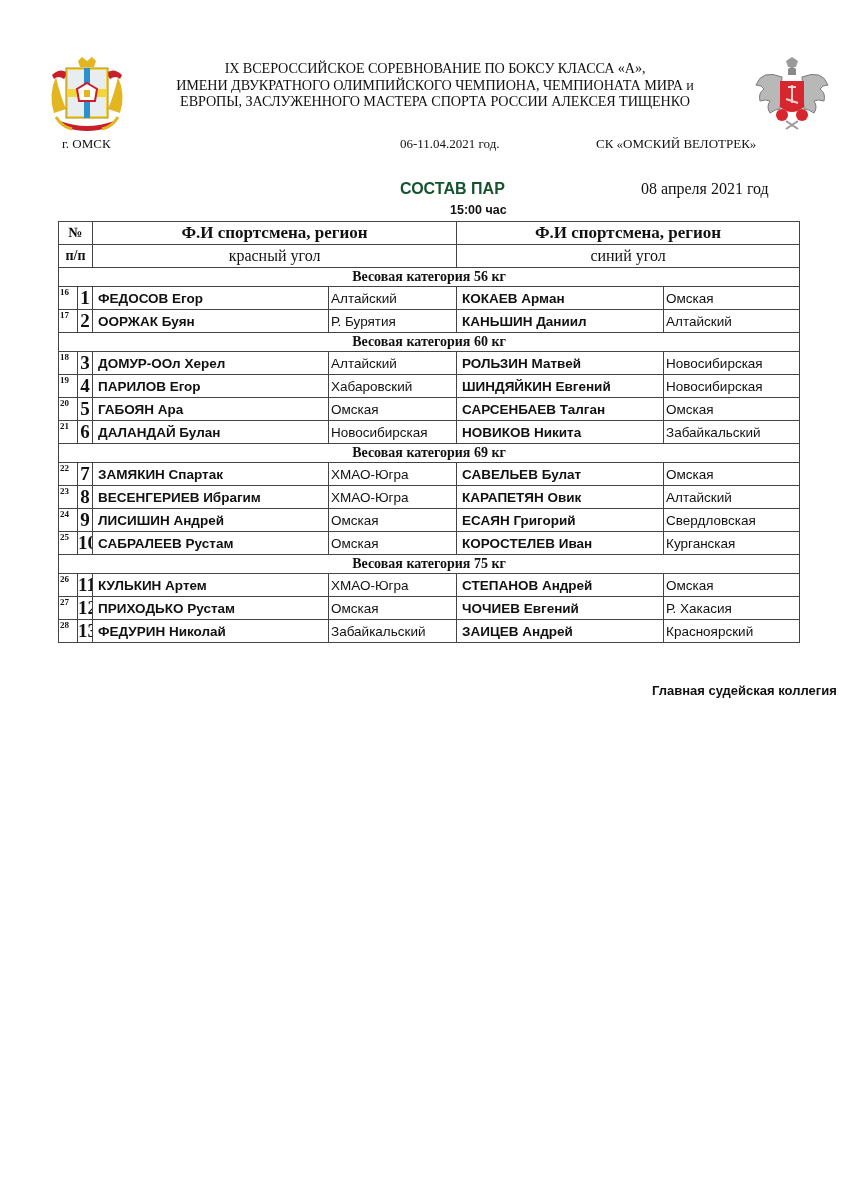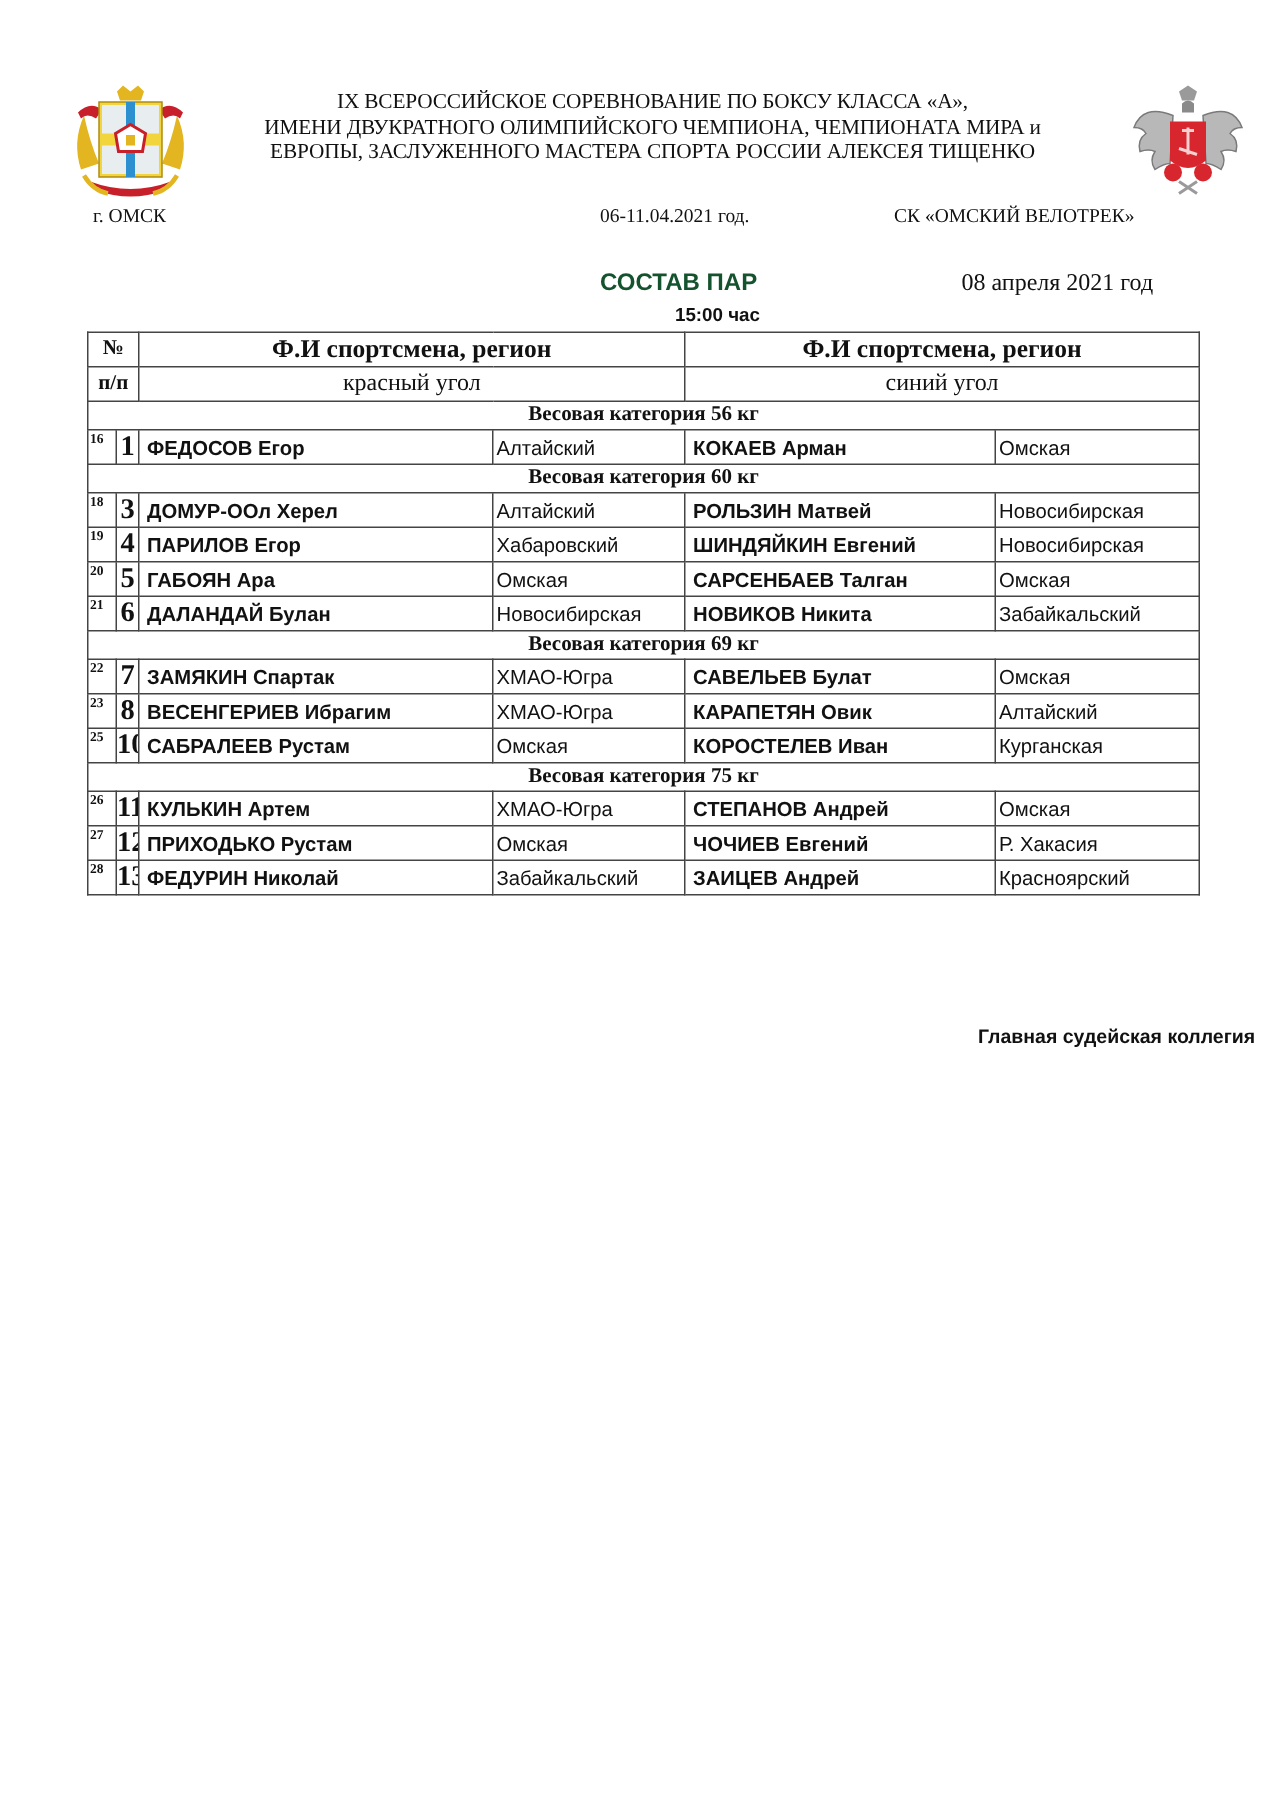--- a/index.html
+++ b/index.html
@@ -111,20 +111,28 @@
       </tr>
       <tr>
         <td class="seq">16</td>
         <td class="pn">1</td>
         <td class="name">ФЕДОСОВ Егор</td>
         <td class="region">Алтайский</td>
         <td class="name">КОКАЕВ Арман</td>
         <td class="region">Омская</td>
       </tr>
       <tr>
+        <td class="seq">17</td>
+        <td class="pn">2</td>
+        <td class="name">ООРЖАК Буян</td>
+        <td class="region">Р. Бурятия</td>
+        <td class="name">КАНЬШИН Даниил</td>
+        <td class="region">Алтайский</td>
+      </tr>
+      <tr>
         <td class="cat" colspan="6">Весовая категория 60 кг</td>
       </tr>
       <tr>
         <td class="seq">18</td>
         <td class="pn">3</td>
         <td class="name">ДОМУР-ООл Херел</td>
         <td class="region">Алтайский</td>
         <td class="name">РОЛЬЗИН Матвей</td>
         <td class="region">Новосибирская</td>
       </tr>
@@ -165,20 +173,28 @@
       </tr>
       <tr>
         <td class="seq">23</td>
         <td class="pn">8</td>
         <td class="name">ВЕСЕНГЕРИЕВ Ибрагим</td>
         <td class="region">ХМАО-Югра</td>
         <td class="name">КАРАПЕТЯН Овик</td>
         <td class="region">Алтайский</td>
       </tr>
       <tr>
+        <td class="seq">24</td>
+        <td class="pn">9</td>
+        <td class="name">ЛИСИШИН Андрей</td>
+        <td class="region">Омская</td>
+        <td class="name">ЕСАЯН Григорий</td>
+        <td class="region">Свердловская</td>
+      </tr>
+      <tr>
         <td class="seq">25</td>
         <td class="pn">10</td>
         <td class="name">САБРАЛЕЕВ Рустам</td>
         <td class="region">Омская</td>
         <td class="name">КОРОСТЕЛЕВ Иван</td>
         <td class="region">Курганская</td>
       </tr>
       <tr>
         <td class="cat" colspan="6">Весовая категория 75 кг</td>
       </tr>

